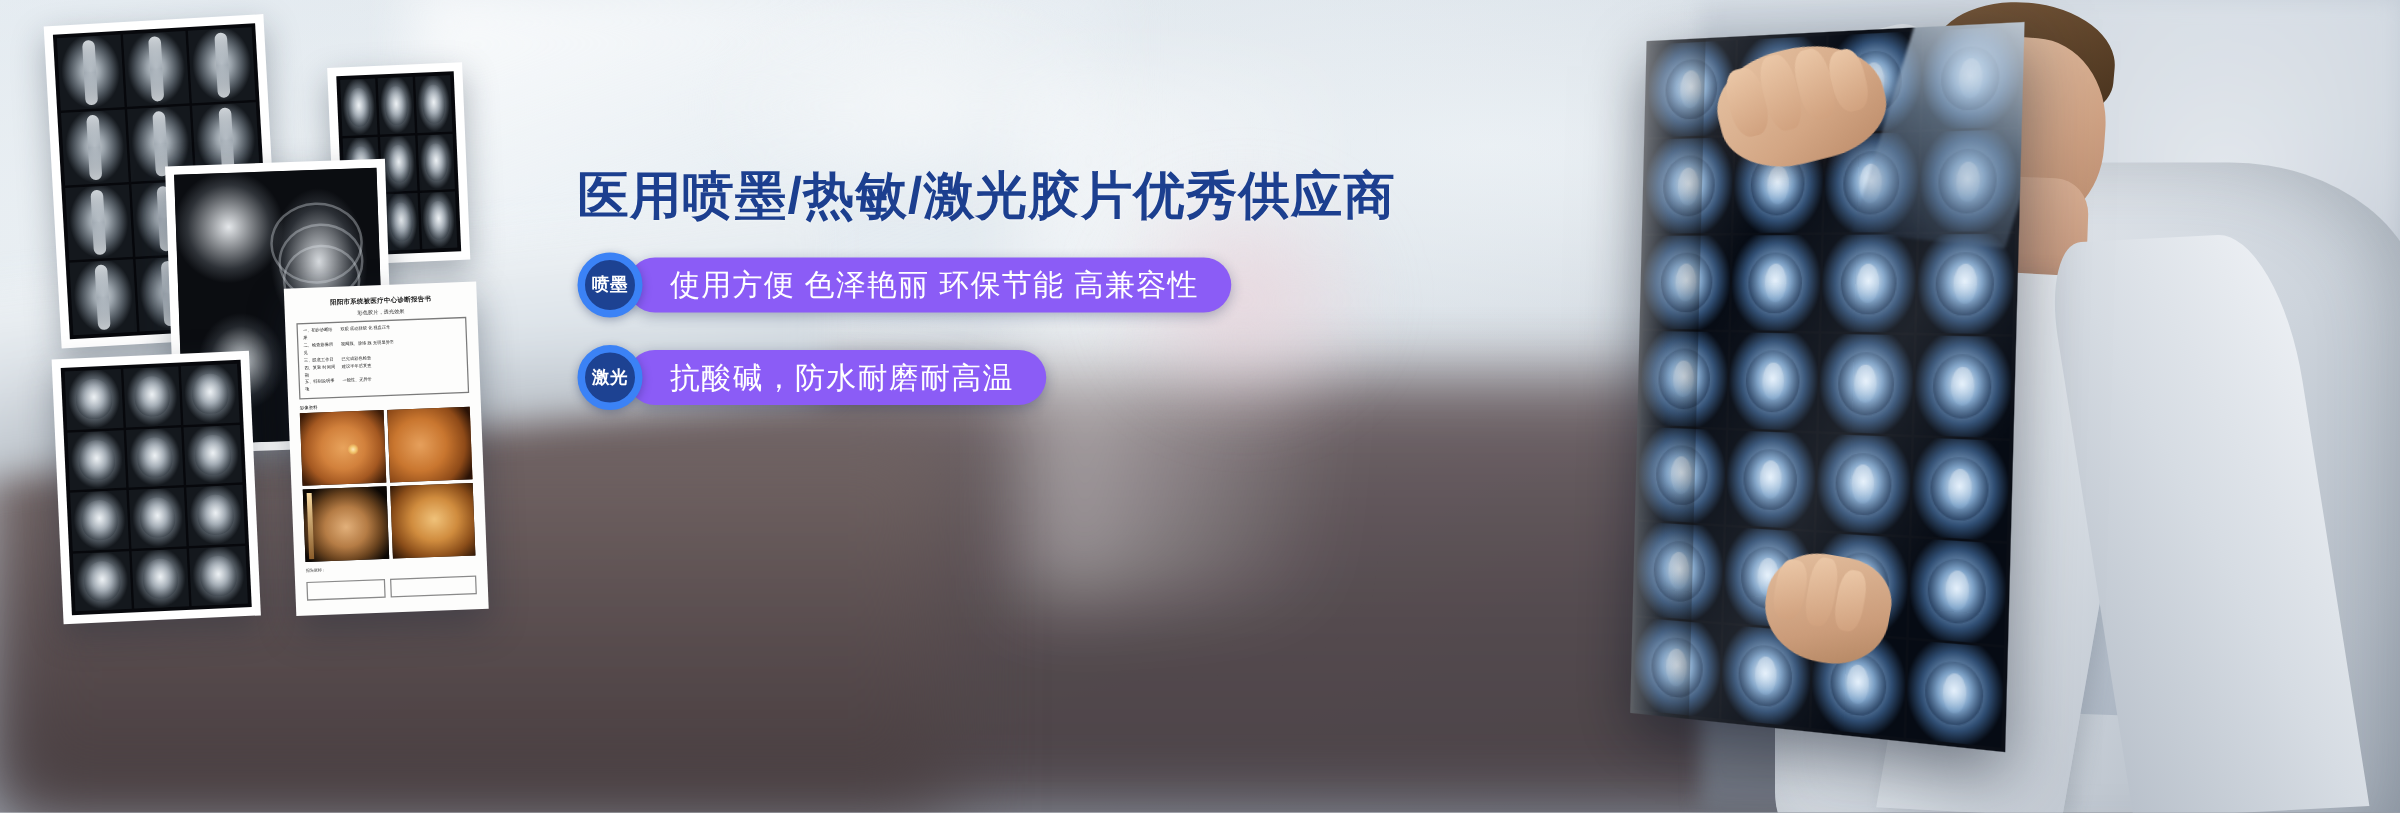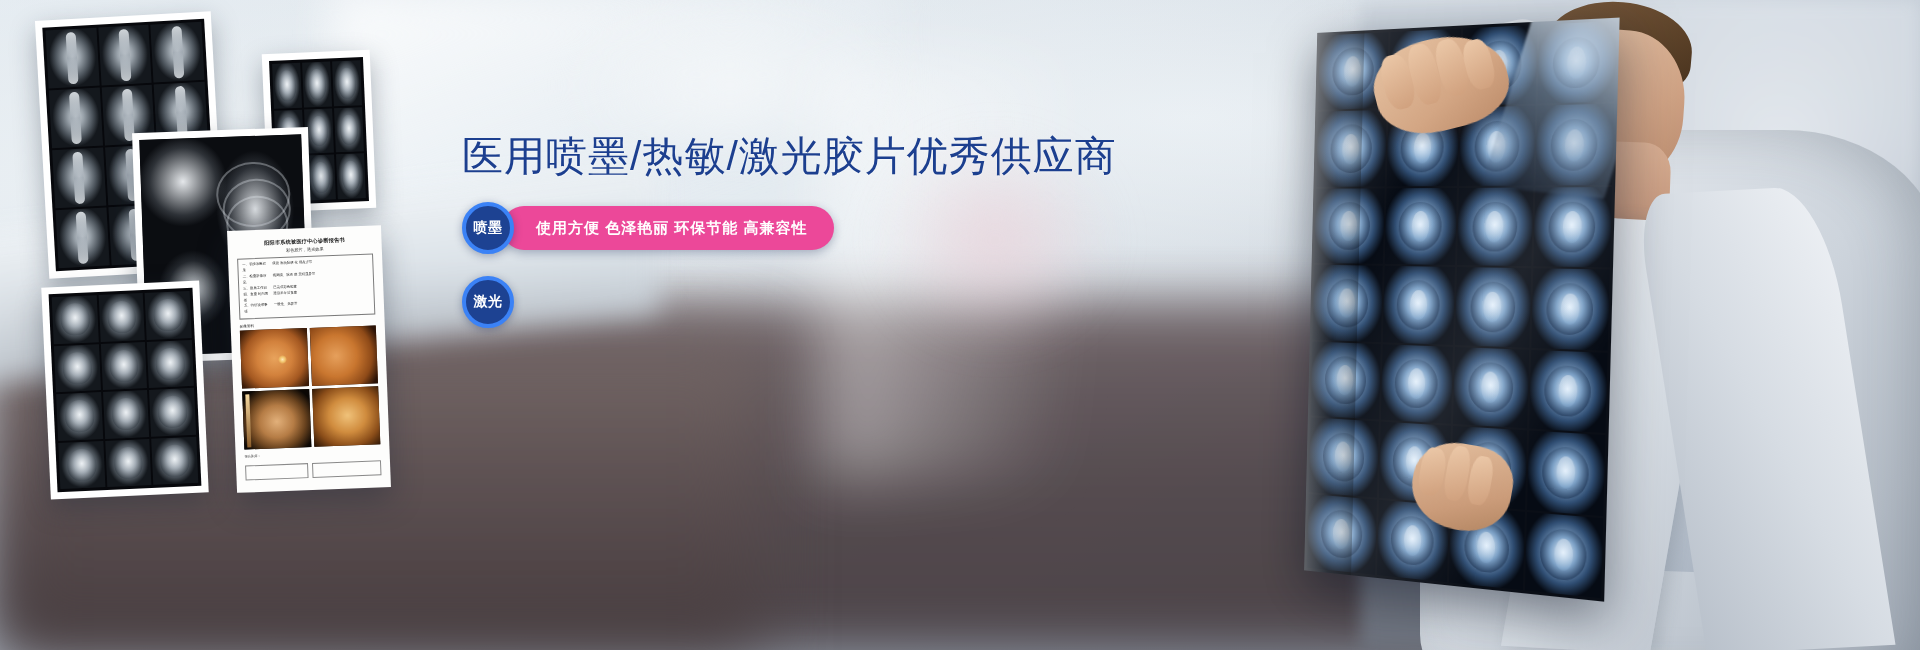--- a/index.html
+++ b/index.html
@@ -303,59 +303,58 @@
     position:absolute; right:-14px; top:-10px; width:120px; height:180px;
     background:linear-gradient(200deg,rgba(226,236,246,.9),rgba(150,175,200,.5) 50%,rgba(30,50,80,.2));
     transform:rotate(16deg) skewY(-10deg);
     z-index:6; filter:blur(1px);
   }
 
   
   .content { position:absolute; left:462px; top:132px; width:620px; }
   .headline {
     font-size:41px;
-    font-weight:normal;
+    font-weight:bold;
     color:#1c3f8f;
     letter-spacing:1px;
     line-height:1.18;
     white-space:nowrap;
     text-shadow:0 1px 2px rgba(255,255,255,.45);
     text-align:center;
   }
   .feature-row {
     display:flex;
     align-items:center;
     margin-top:22px;
   }
   .badge {
     flex:0 0 auto;
     width:52px; height:52px;
     border-radius:50%;
     background:#1d4292;
-    border:4px solid #3b82f6;
+    border:6px solid #3b82f6;
     color:#fff;
     display:flex; align-items:center; justify-content:center;
     font-size:14px; font-weight:bold;
     letter-spacing:.5px;
     box-shadow:0 2px 8px rgba(20,35,80,.35);
     position:relative; z-index:3;text-align:right;
   }
   .pill {
     margin-left:-12px;
     height:44px;
     border-radius:22px;
-    background:#ec4899;
+    background:#8b5cf6;
     color:#fff;
     display:flex; align-items:center;
     padding:0 26px 0 34px;
-    font-size:15px;
+    font-size:24px;
     letter-spacing:1px;
     white-space:nowrap;
     box-shadow:0 3px 10px rgba(20,35,80,.3);
-    font-weight:bold;
   }
   .row2 .badge { background:#1d4292; }
   .row3 .badge { background:#1d4292; }
 </style>
 </head>
 <body>
 
 <div class="banner">
 
   <div class="bg-base"></div>
@@ -540,16 +539,17 @@
     <div class="headline">医用喷墨/热敏/激光胶片优秀供应商</div>
 
     <div class="feature-row row1">
       <div class="badge">喷墨</div>
       <div class="pill">使用方便 色泽艳丽 环保节能 高兼容性</div>
     </div>
 
 
     <div class="feature-row row3">
       <div class="badge">激光</div>
+      <div class="pill">抗酸碱，防水耐磨耐高温</div>
     </div>
   </div>
 
 </div>
 
 </body></html>

